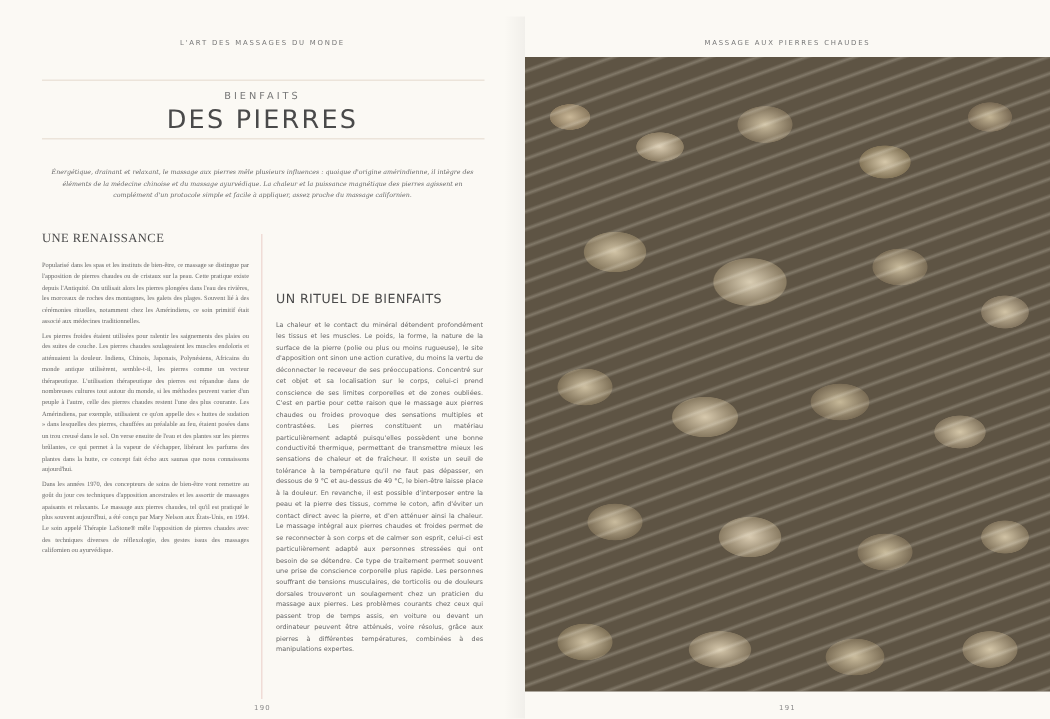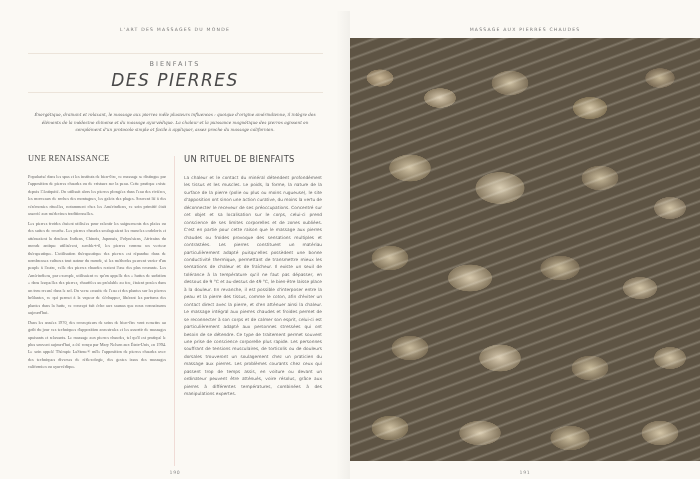--- a/index.html
+++ b/index.html
@@ -21,30 +21,30 @@
     position: absolute; top: 16px; width: 100%; text-align: center;
     font-size: 4.6px; letter-spacing: 1.2px; color: #777;
   }
   .title-rule { position: absolute; left: 28px; width: 295px; height: 1px; background: #ece4da; }
   .kicker {
     position: absolute; top: 49px; width: 100%; text-align: center;
     font-size: 6.5px; letter-spacing: 2px; color: #777;
   }
   .title {
     position: absolute; top: 59px; width: 100%; text-align: center;
-    font-size: 17px; letter-spacing: 1.5px; color: #4a4a4a; font-weight: normal; font-style: italic;
+    font-size: 17px; letter-spacing: 1.5px; color: #4a4a4a; font-weight: normal;
   }
   .intro {
     position: absolute; top: 100px; left: 30px; width: 290px;
     font-family: "DejaVu Serif", serif; font-style: italic;
     font-size: 4.2px; line-height: 7.6px; color: #666; text-align: center;
   }
   .col { position: absolute; top: 143px; width: 138px; }
   .col-1 { left: 28px; font-family: Liberation Serif, serif; }
-  .col-2 { left: 184px; }
+  .col-2 { left: 184px; margin-top: 40px; }
   .col h2 {
     margin: 0 0 10px 0; font-weight: normal; font-size: 8.4px;
     letter-spacing: 0.3px; color: #4a4a4a; white-space: nowrap;
   }
   .col p {
     margin: 0 0 2px 0; font-size: 4.3px; line-height: 7.45px;
     text-align: justify; color: #666;
   }
   .col-divider {
     position: absolute; left: 174px; top: 145px; width: 1px; height: 310px;

